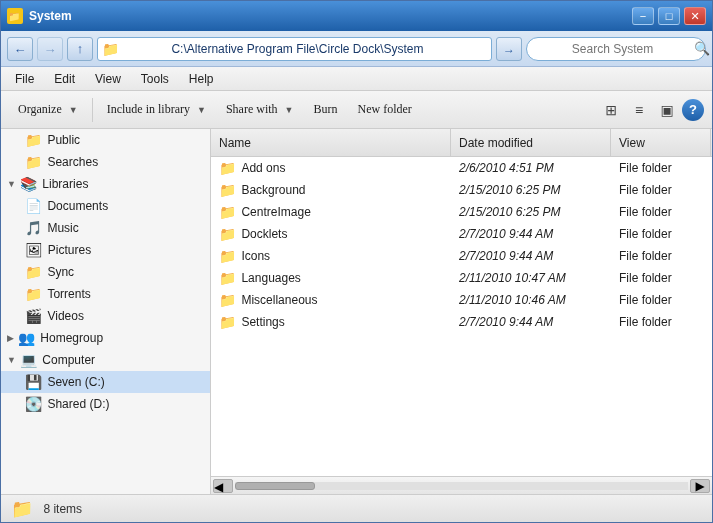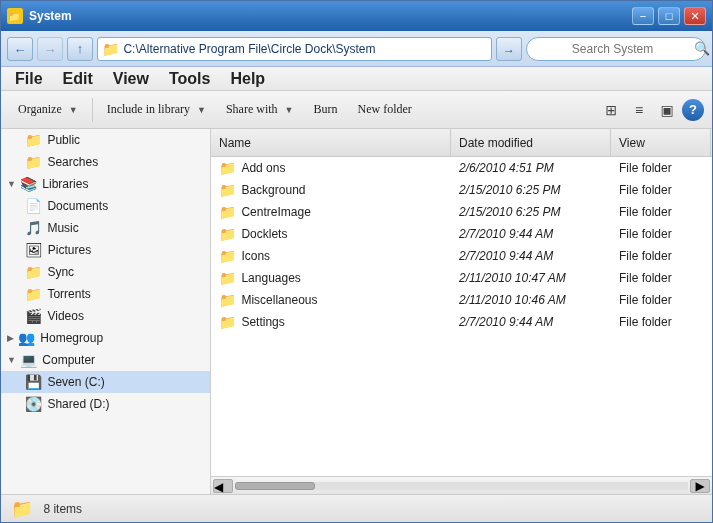--- a/index.html
+++ b/index.html
@@ -116,20 +116,21 @@
       color: #f5a623;
       font-size: 14px;
     }
     .address-input {
       flex: 1;
       border: none;
       outline: none;
       font-size: 12px;
       color: #1a3a6a;
       background: transparent;
+      margin-left: 48px;
     }
     .address-go-btn {
       width: 26px;
       height: 24px;
       background: linear-gradient(to bottom, #e8f0fa, #c0d4ec);
       border: 1px solid #8aafd0;
       border-radius: 3px;
       cursor: pointer;
       display: flex;
       align-items: center;
@@ -169,23 +170,22 @@
       border-bottom: 1px solid #ccc;
       flex-shrink: 0;
     }
     .menu-item {
       padding: 0 10px;
       height: 22px;
       display: flex;
       align-items: center;
       cursor: pointer;
       border-radius: 3px;
-      font-size: 16px;
+      font-size: 12px;
       color: #222;
-      font-weight: bold;
     }
 
     
     .toolbar {
       height: 38px;
       background: linear-gradient(to bottom, #f5f5f5, #e5e5e5);
       display: flex;
       align-items: center;
       padding: 0 8px;
       gap: 2px;

